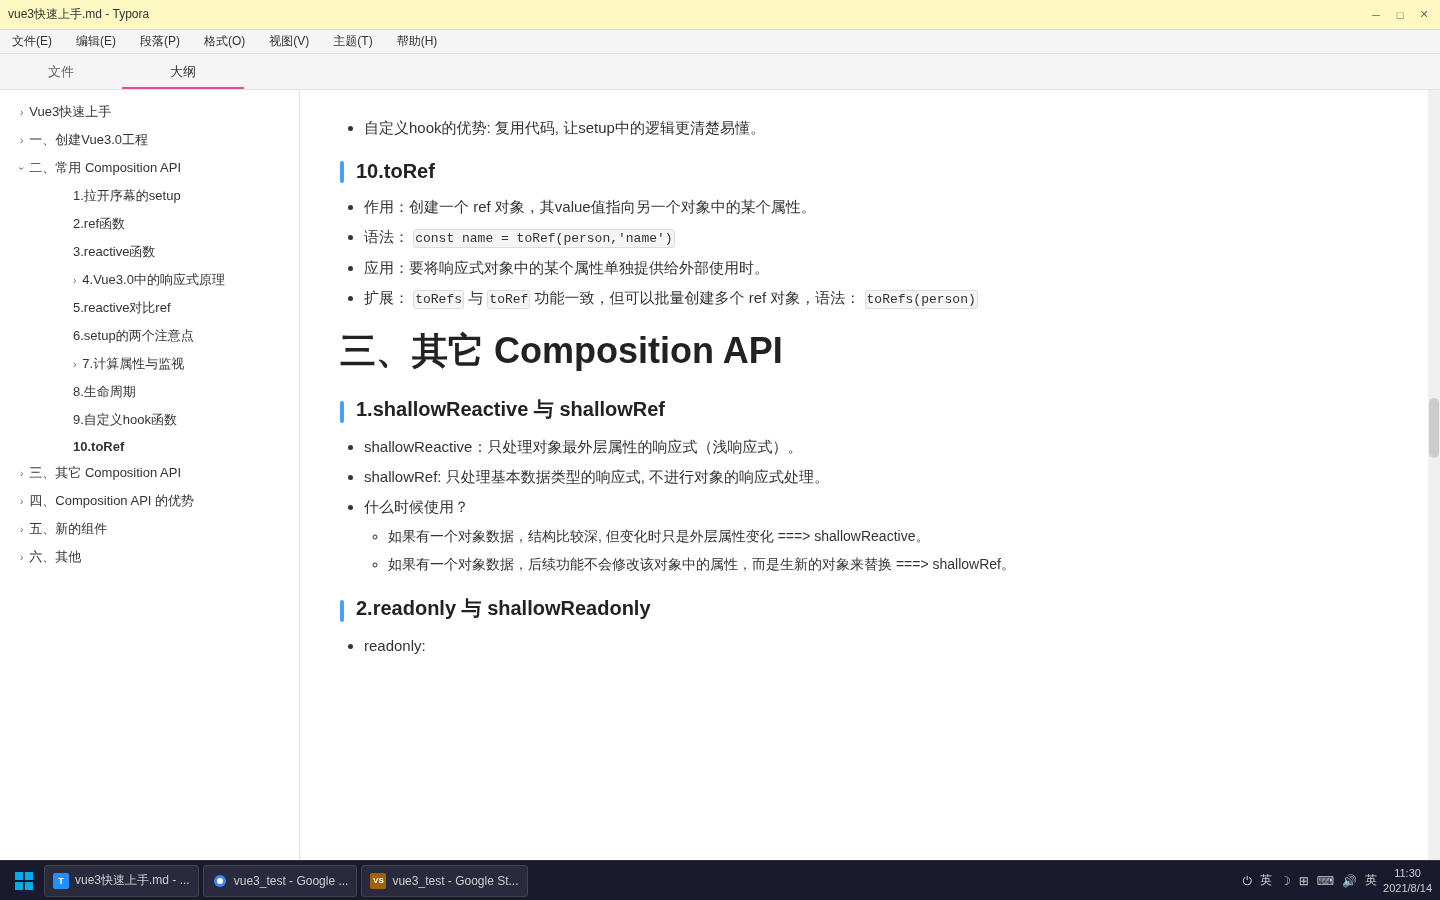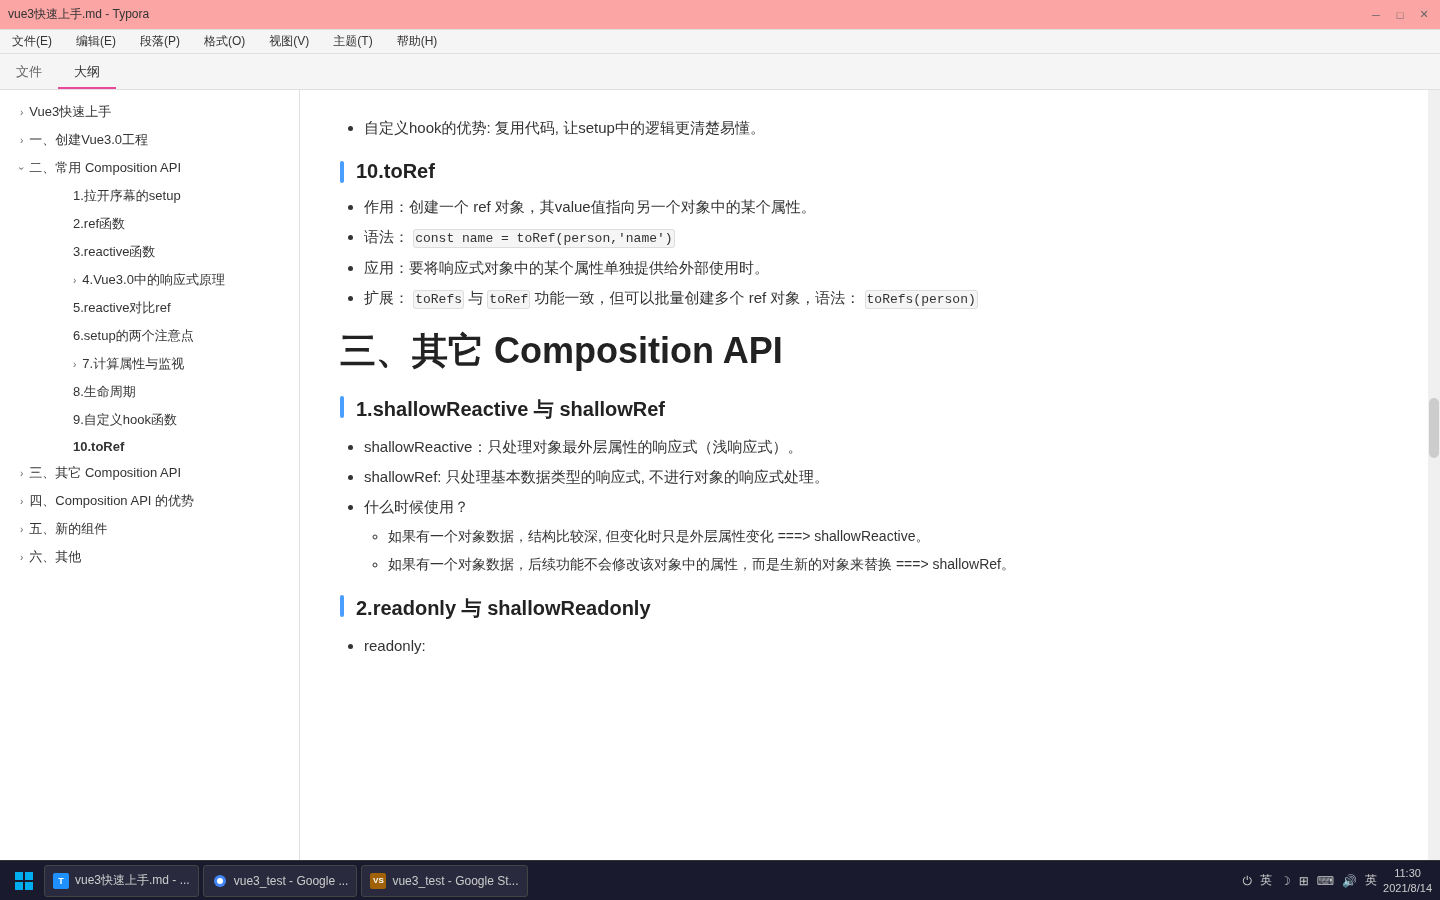--- a/index.html
+++ b/index.html
@@ -1,21 +1,21 @@
 <!DOCTYPE html>
 <html><head>
   <meta charset="utf-8">
   <style>
     * { margin: 0; padding: 0; box-sizing: border-box; }
     body { font-family: 'Microsoft YaHei', '微软雅黑', Arial, sans-serif; font-size: 14px; background: #fff; color: #333; overflow: hidden; height: 900px; display: flex; flex-direction: column; }
 
     
     .titlebar {
       height: 30px;
-      background: #fca5a5;
+      background: #fef9c3;
       display: flex;
       align-items: center;
       justify-content: space-between;
       padding: 0 8px;
       border-bottom: 1px solid #ddd;
       user-select: none;
     }
     .titlebar-title { font-size: 12px; color: #333; }
     .titlebar-controls { display: flex; gap: 8px; }
     .titlebar-btn { width: 16px; height: 16px; display: flex; align-items: center; justify-content: center; font-size: 11px; cursor: pointer; color: #666; }
@@ -35,21 +35,21 @@
 
     
     .tabbar {
       height: 36px;
       background: #f5f5f5;
       display: flex;
       align-items: flex-end;
       border-bottom: 1px solid #e0e0e0;
     }
     .tab {
-      padding: 6px 16px;
+      padding: 6px 48px;
       font-size: 13px;
       cursor: pointer;
       color: #666;
       border-bottom: 2px solid transparent;
     }
     .tab.active {
       color: #333;
       border-bottom: 2px solid #ec4899;
       font-weight: 500;
     }
@@ -170,21 +170,21 @@
       margin-right: 12px;
       border-radius: 2px;
     }
 
     .subsection-heading {
       font-size: 20px;
       font-weight: 600;
       color: #222;
       margin: 20px 0 12px 0;
       display: flex;
-      align-items: flex-start;
+      align-items: flex-end;
     }
     .subsection-heading::before {
       content: '';
       display: inline-block;
       width: 4px;
       height: 22px;
       background: #4a9eff;
       margin-right: 12px;
       border-radius: 2px;
     }

